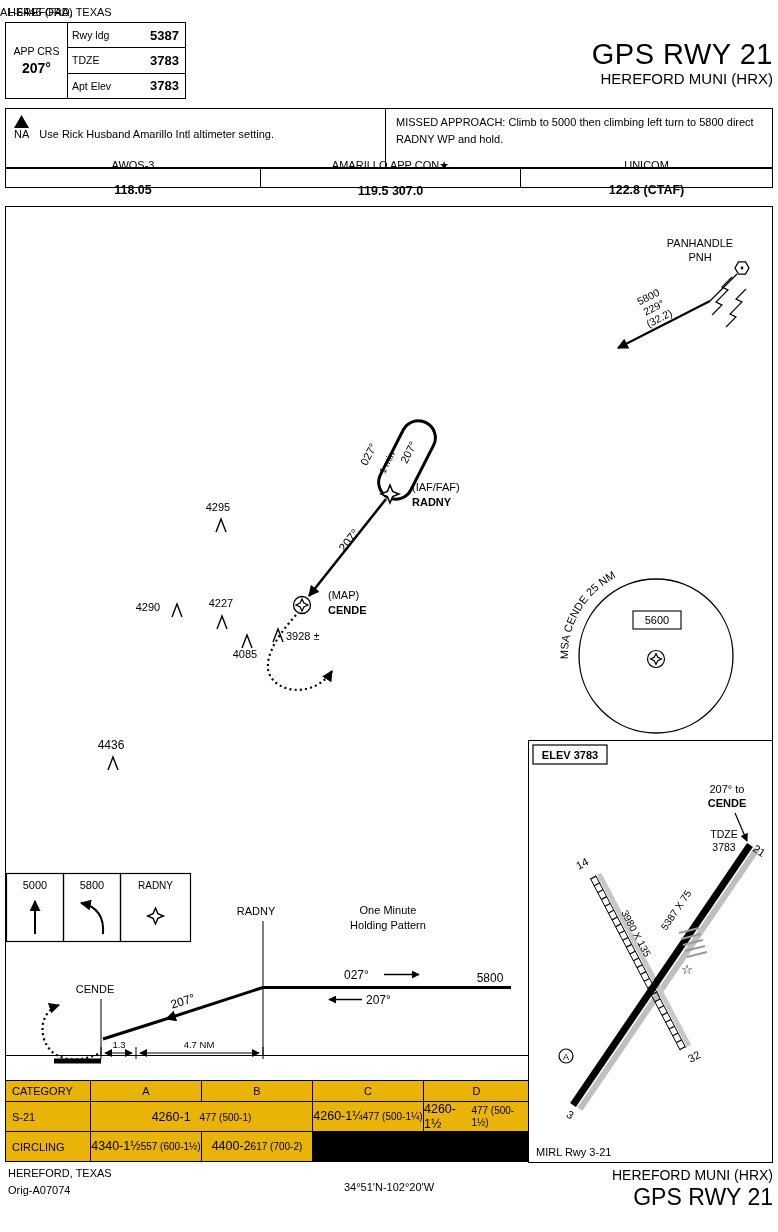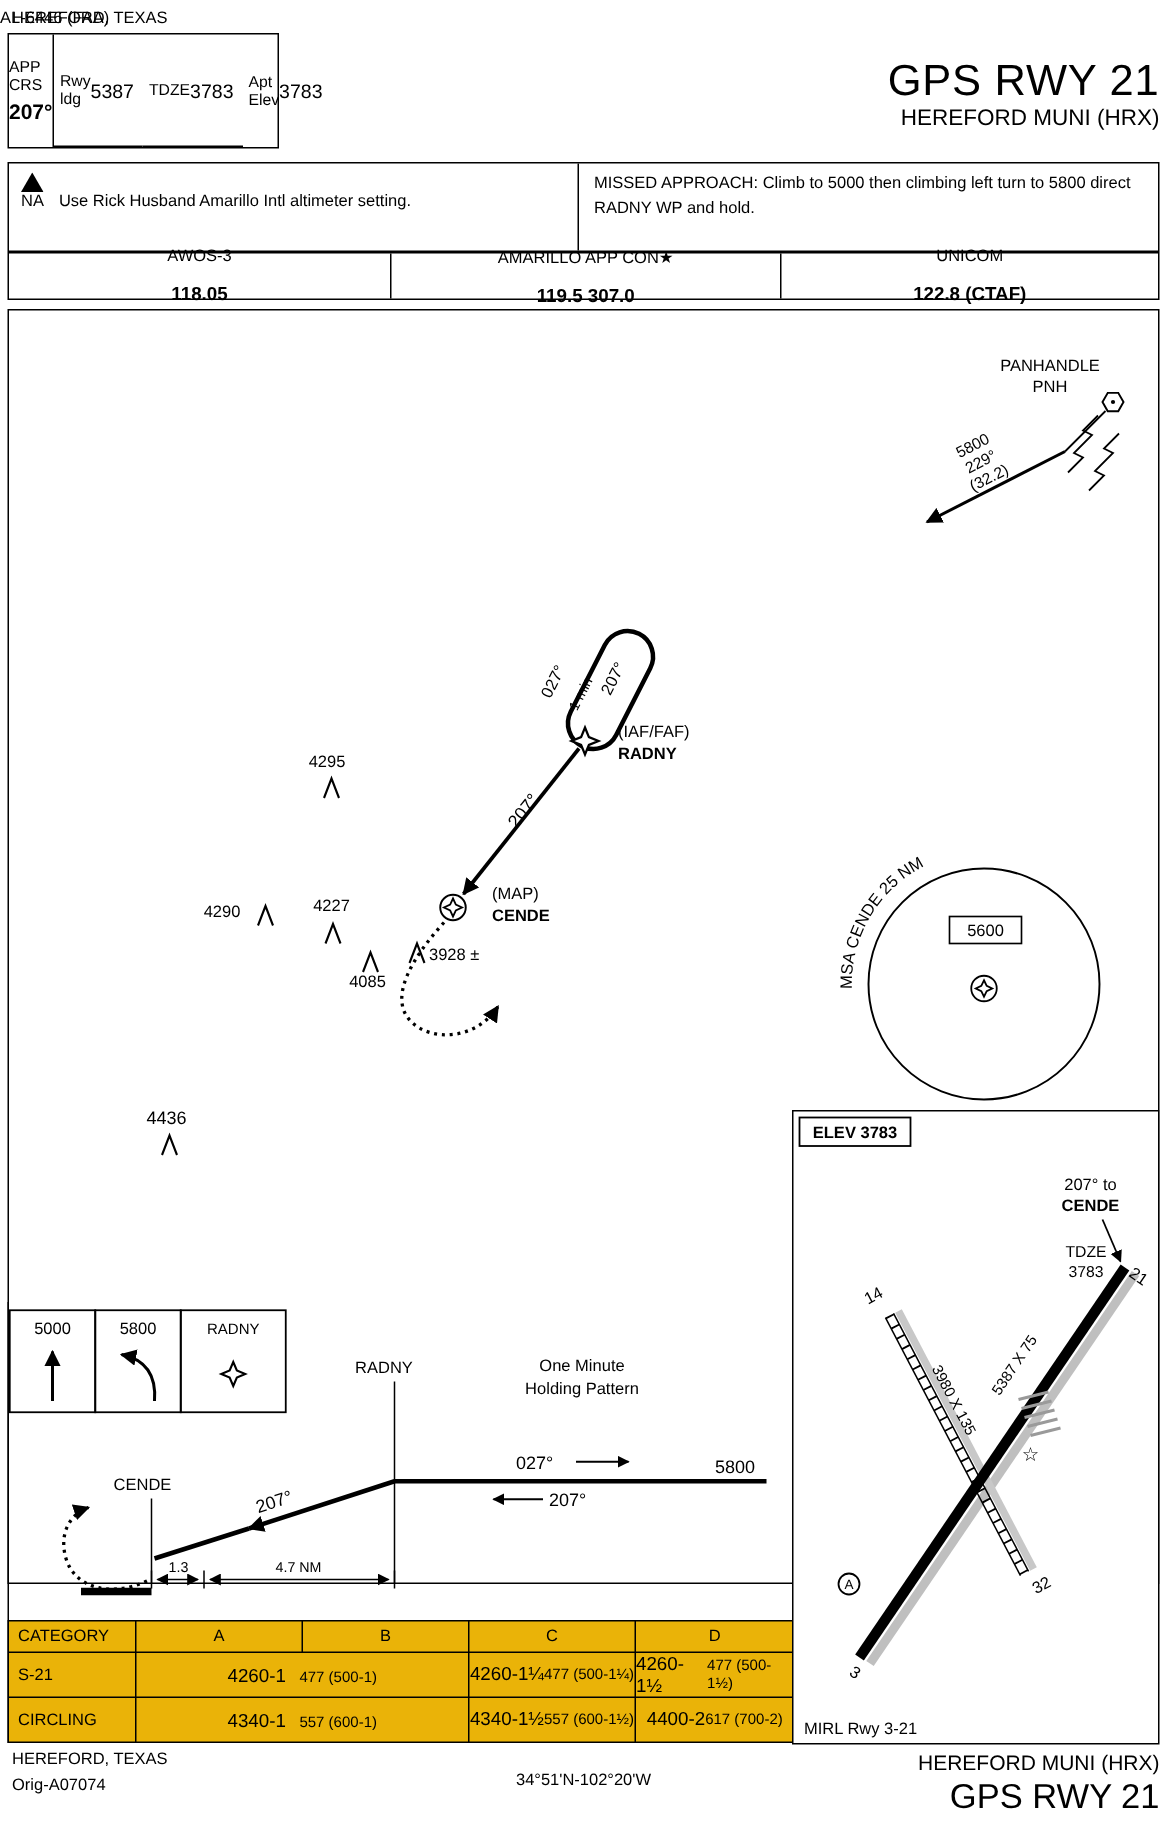--- a/index.html
+++ b/index.html
@@ -14,33 +14,33 @@
 
   .hdr-city{left:8px;top:6px;font-size:11px}
   .hdr-chartid{left:0;right:0;top:6px;text-align:left;font-size:11px}
   .hdr-title{right:5px;top:38px;font-size:29px;letter-spacing:.5px}
   .hdr-airport{right:5px;top:70px;font-size:15px}
 
   .briefing{left:5px;top:22px;width:181px;height:77px;border:1px solid #000;display:flex}
   .brf-appcrs{width:62px;border-right:1px solid #000;display:flex;flex-direction:column;align-items:center;justify-content:center;gap:3px}
   .brf-appcrs .lbl{font-size:10.5px}
   .brf-appcrs .val{font-size:14px;font-weight:bold}
-  .brf-rows{flex:1;display:flex;flex-direction:row}
+  .brf-rows{flex:1;display:flex;flex-direction:column}
   .brf-row{flex:1;display:flex;align-items:center;border-bottom:1px solid #000;padding:0 6px 0 4px}
   .brf-row:last-child{border-bottom:none}
   .brf-row .lbl{font-size:10.5px;flex:1}
-  .brf-row .val{font-size:13px;font-weight:normal}
+  .brf-row .val{font-size:13px;font-weight:bold}
 
   .notes{left:5px;top:108px;width:768px;height:60px;border:1px solid #000;display:flex}
   .notes-left{width:380px;border-right:1px solid #000;padding:6px 8px;font-size:11px}
   .na-tri{vertical-align:-2px;margin-right:3px}
   .na-lbl{margin-right:10px}
   .notes-right{flex:1;padding:5px 10px;font-size:11px;line-height:1.5}
 
-  .comms{left:5px;top:168px;width:768px;height:32px;border:1px solid #000;display:flex;text-align:center}
+  .comms{left:5px;top:168px;width:768px;height:20px;border:1px solid #000;display:flex;text-align:center}
   .comm-cell{display:flex;flex-direction:column;justify-content:center;border-right:1px solid #000}
   .comm-cell:last-child{border-right:none}
   .c1{width:255px}.c2{width:260px}.c3{flex:1}
   .comm-name{font-size:11px}
   .comm-freq{font-size:12.5px;font-weight:bold;margin-top:12px}
 
   .planbox{left:5px;top:206px;width:768px;height:850px;border:1px solid #000}
   .profilebox{left:5px;top:868px;width:523px;height:212px;border-left:1px solid #000}
   .sketchbox{left:528px;top:740px;width:245px;height:423px;border:1px solid #000;background:#fff}
 
@@ -272,26 +272,20 @@
       </div>
     </div>
     <div class="mcell row">
       <div class="mstack">
         <span class="mmain">4260-1½</span>
         <span class="msub">477 (500-1½)</span>
       </div>
     </div>
 
     <div class="mcell row left">CIRCLING</div>
-    <div class="mcell row span2">
-      <div class="mab">
-        <span class="mmain">4340-1</span>
-        <span class="msub">557 (600-1)</span>
-      </div>
-    </div>
     <div class="mcell row">
       <div class="mstack">
         <span class="mmain">4340-1½</span>
         <span class="msub">557 (600-1½)</span>
       </div>
     </div>
     <div class="mcell row">
       <div class="mstack">
         <span class="mmain">4400-2</span>
         <span class="msub">617 (700-2)</span>

